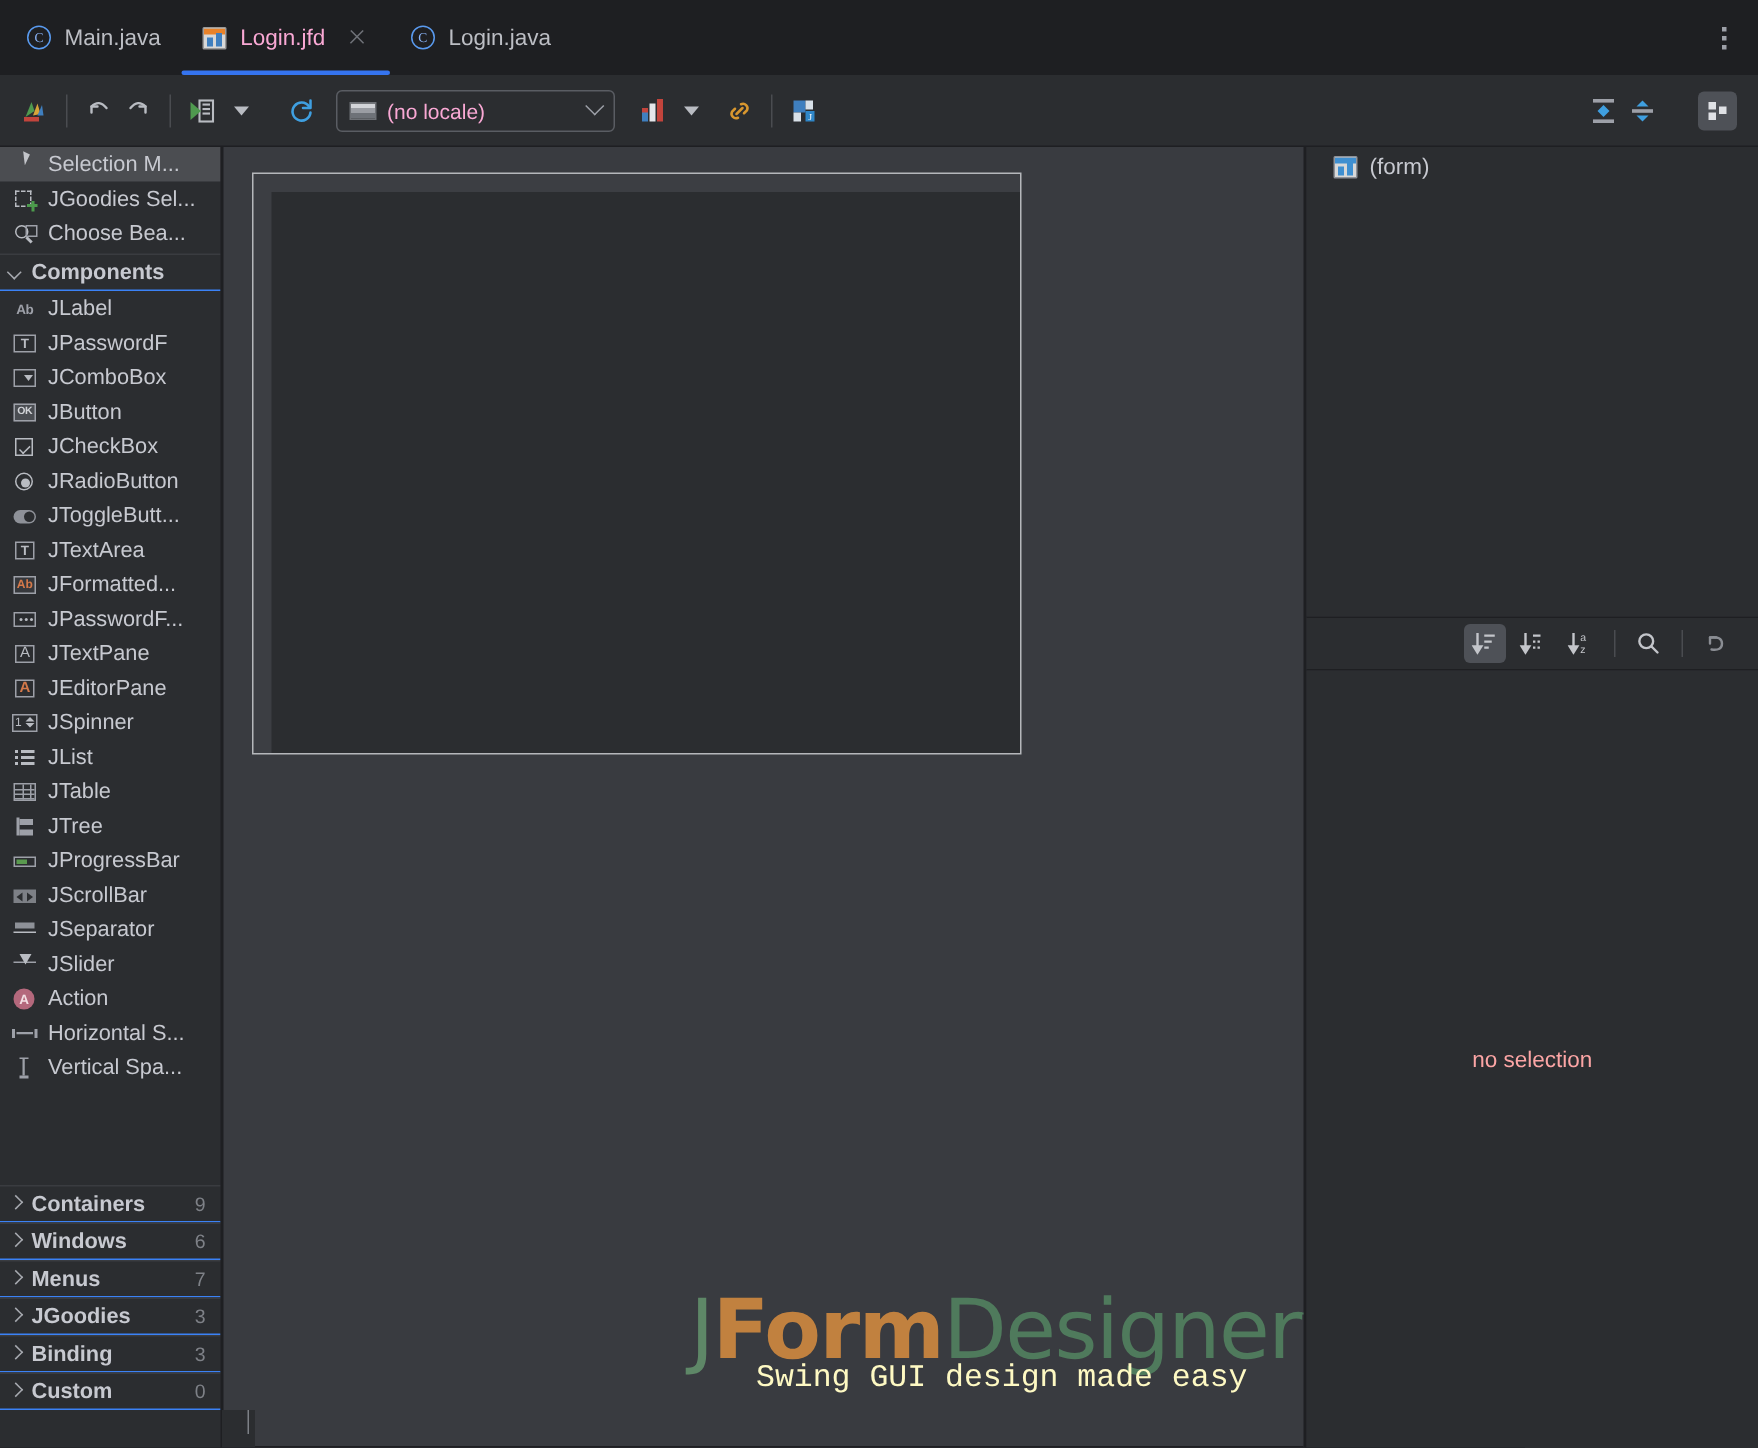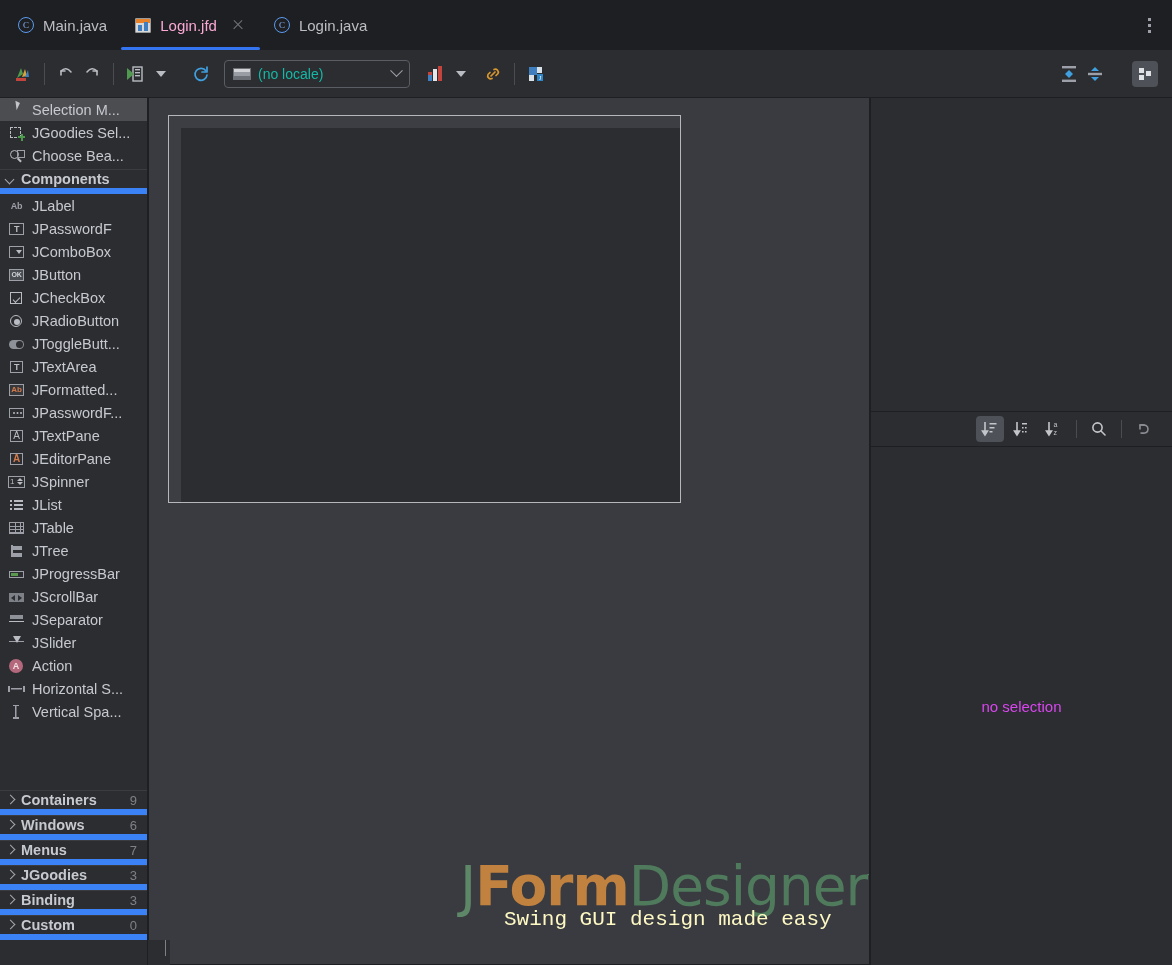--- a/index.html
+++ b/index.html
@@ -113,21 +113,21 @@
   .p-row {
     height:23px; display:flex; align-items:center; gap:7px;
     padding-left:8px; font-size:14.5px; color:#c7c9d0; cursor:default;
     white-space:nowrap; position:relative;
   }
   .p-row.sel { background:#4b4d51; }
   .p-row .pi { width:17px; height:16px; flex:0 0 auto; position:relative; }
   .p-head {
     height:25px; display:flex; align-items:center; gap:6px; padding-left:6px;
     font-size:14.5px; font-weight:bold; color:#c7c9d0; cursor:pointer;
-    border-top:1px solid #3a3c40; border-bottom:6px solid #3b82f6;
+    border-top:1px solid #3a3c40; border-bottom:1px solid #3b82f6;
     background:#2b2d30;
   }
   .p-head .cnt { margin-left:auto; margin-right:10px; font-weight:normal; color:#7e8187; font-size:13px;}
   .tw { width:9px; height:9px; flex:0 0 auto; position:relative; }
   .tw::before {
     content:""; position:absolute; left:1px; top:0px; width:6px; height:6px;
     border-right:1.6px solid #a6a9af; border-bottom:1.6px solid #a6a9af;
     transform:rotate(-45deg);
   }
   .tw.open::before { transform:rotate(45deg); top:1px; left:0px; }
@@ -288,21 +288,21 @@
   .psep { width:1px; height:18px; background:#4a4c50; margin:0 4px; }
 
   .prop-header { height:30px; display:flex; border-bottom:1px solid #1e1f22; }
   .ph-cell {
     display:flex; align-items:center; padding-left:8px; font-size:15px; color:#c7c9d0;
   }
   .ph-name { width:159px; border-right:1px solid #4a4c50; }
   .ph-val  { flex:1; }
   .prop-body {
     flex:1; display:flex; align-items:center; justify-content:center;
-    font-size:15px; color:#d946ef; background:#2b2d30;
+    font-size:15px; color:#fca5a5; background:#2b2d30;
   }
 
   
   svg { display:block; }
 </style>
 </head>
 <body>
 
 <div class="app">
 
@@ -375,21 +375,21 @@
 
     <div class="tbtn" style="margin-left:14px;">
       <svg width="20" height="20" viewBox="0 0 20 20" fill="none" stroke="#3f9fe0" stroke-width="1.7">
         <path d="M15 7 A6 6 0 1 0 16 11" stroke-linecap="round"></path>
         <path d="M16 3 L16 8 L11 8" stroke-linecap="round" stroke-linejoin="round"></path>
       </svg>
     </div>
 
     <div class="combo combo-locale" style="margin-left:10px;">
       <span class="flagbox"></span>
-      <span style="color:#14b8a6;">(no locale)</span>
+      <span style="color:#f9a8d4;">(no locale)</span>
       <span class="chev"></span>
     </div>
 
     <div class="tbtn" style="margin-left:12px;">
       <svg width="20" height="20" viewBox="0 0 20 20">
         <rect x="3" y="8" width="4" height="9" fill="#3f7fbf"></rect>
         <rect x="8" y="5" width="4" height="12" fill="#e4e6ea"></rect>
         <rect x="13" y="2" width="4" height="15" fill="#c2443c"></rect>
         <rect x="3" y="8" width="4" height="3" fill="#c2443c"></rect>
       </svg>
@@ -690,20 +690,24 @@
       </div>
       <div class="logo-sub">Swing GUI design made easy</div>
     </div>
   </div>
   <div class="hdivider"></div>
   <div class="vsplit"></div>
 
   <div class="right">
 
     <div class="tree-panel">
+      <div class="tnode">
+        <span class="ic-formsm"></span>
+        <span>(form)</span>
+      </div>
     </div>
 
     <div class="prop-toolbar">
       <div class="pbtn active">
         <svg width="18" height="18" viewBox="0 0 18 18">
           <path d="M4 2 L4 13 M4 15 L1.5 11 L6.5 11 Z" stroke="#c3c5ca" stroke-width="1.6" fill="#c3c5ca"></path>
           <rect x="8.5" y="3" width="7" height="1.5" fill="#c3c5ca"></rect>
           <rect x="8.5" y="7" width="5" height="1.5" fill="#c3c5ca"></rect>
           <rect x="8.5" y="11" width="3" height="1.5" fill="#c3c5ca"></rect>
         </svg>

